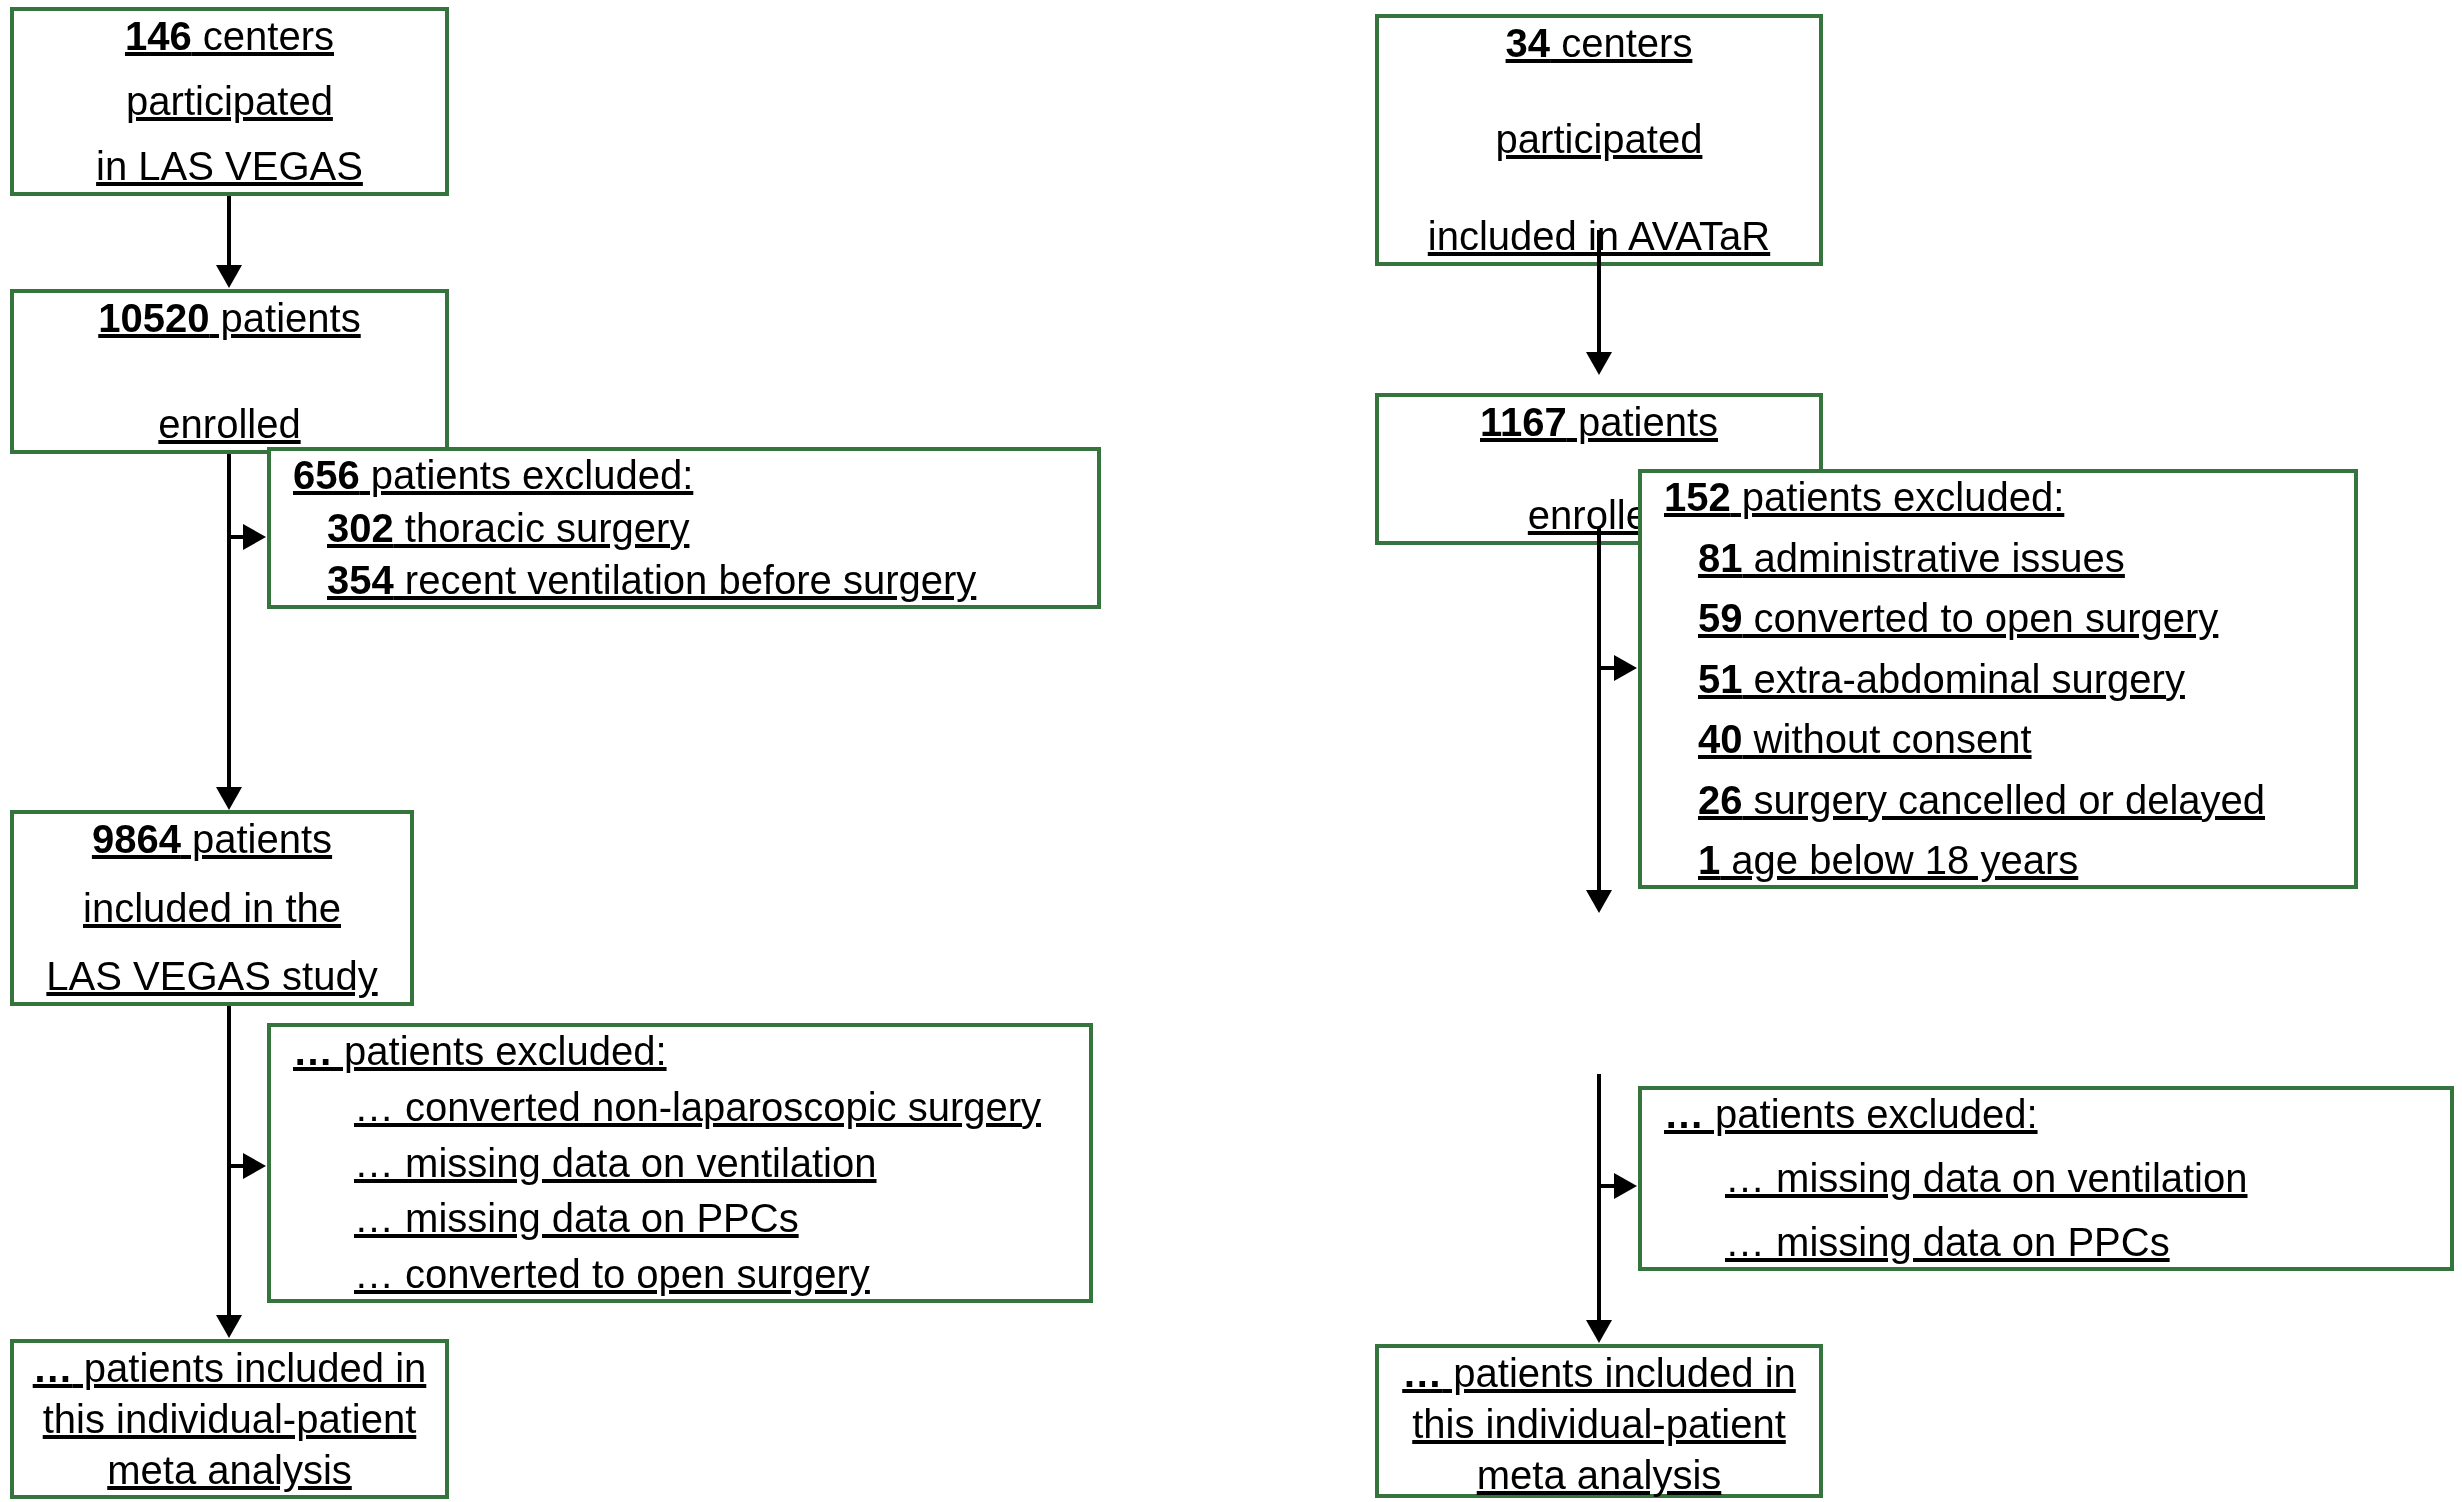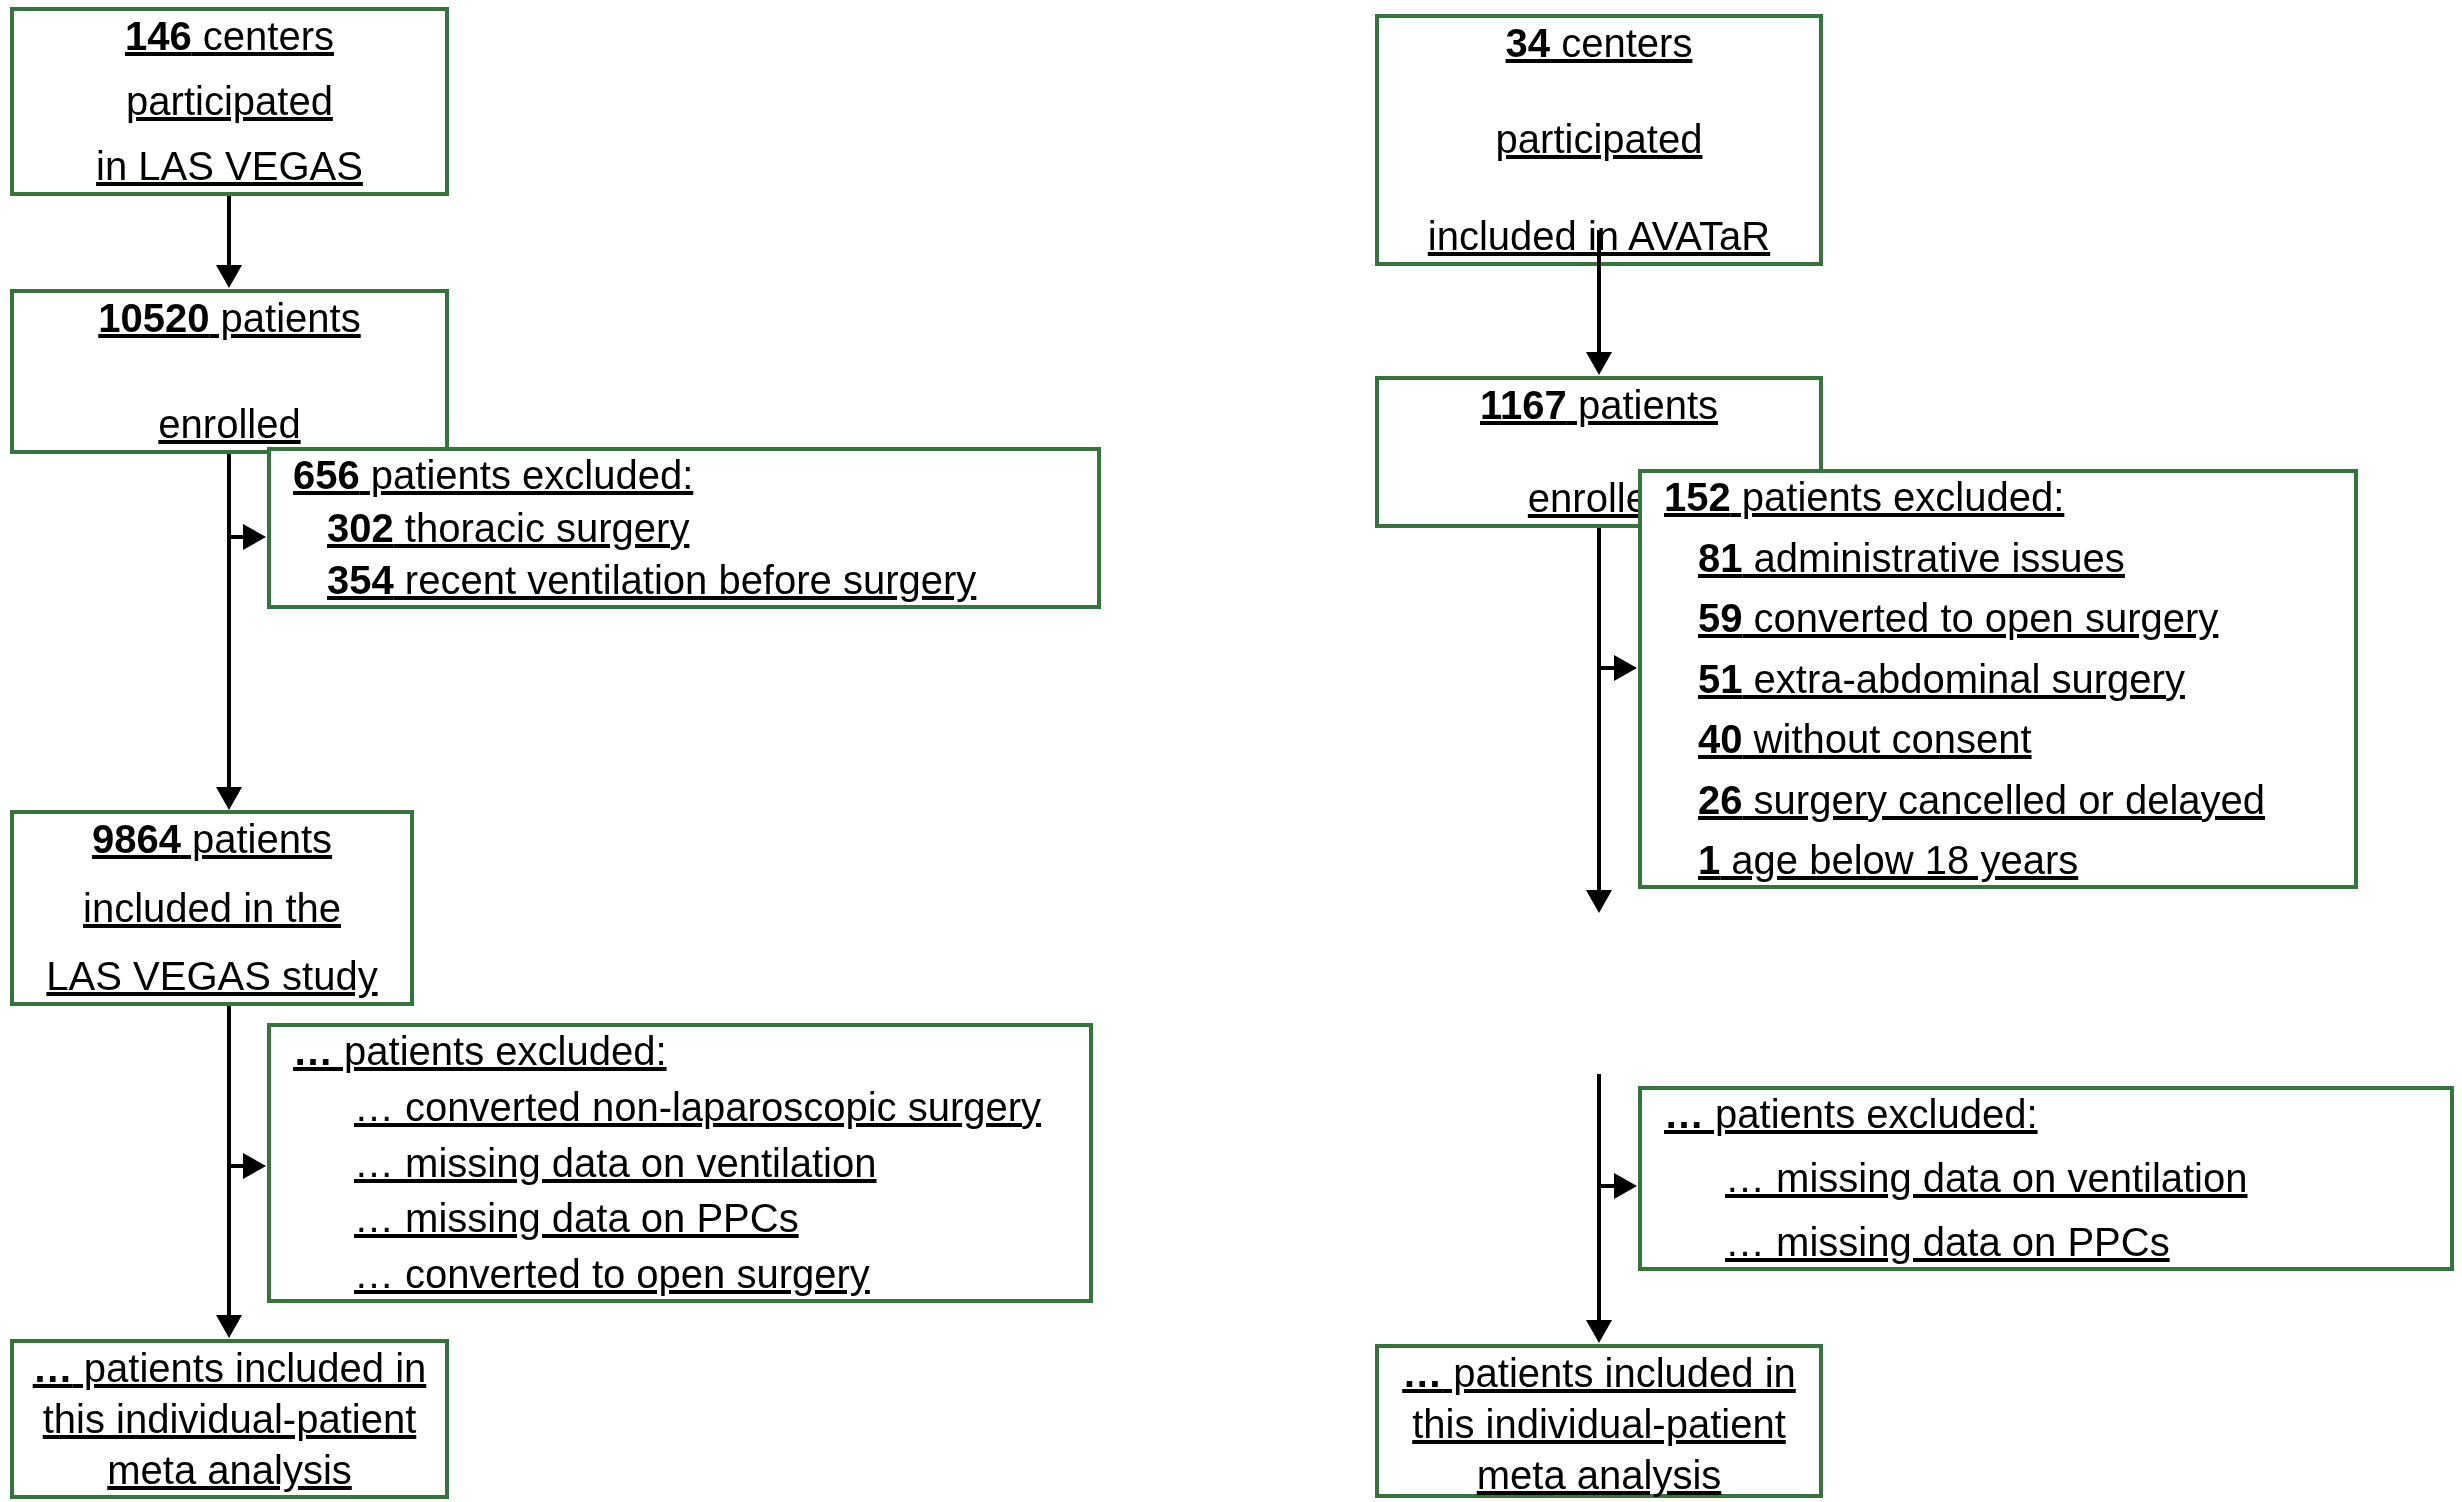--- a/index.html
+++ b/index.html
@@ -96,21 +96,21 @@
 
   <div class="box main" style="left:1375px;top:13.5px;width:448px;height:252px">
     <div class="line"><span class="b">34</span><span> centers</span></div>
     <div class="line"><span>participated</span></div>
     <div class="line"><span>included in AVATaR</span></div>
   </div>
 
   <div class="vline" style="left:1597px;top:230px;height:124px"></div>
   <div class="arr-down" style="left:1586px;top:352px"></div>
 
-  <div class="box main" style="left:1375px;top:376px;width:448px;height:152px">
+  <div class="box main" style="left:1375px;top:393px;width:448px;height:152px">
     <div class="line"><span class="b">1167</span><span> patients</span></div>
     <div class="line"><span>enrolled</span></div>
   </div>
 
   <div class="vline" style="left:1597px;top:528px;height:364px"></div>
   <div class="arr-down" style="left:1586px;top:890px"></div>
   <div class="hline" style="left:1597px;top:666px;width:18.6px"></div>
   <div class="arr-right" style="left:1614px;top:655px"></div>
 
   <div class="box excl" style="left:1638px;top:469px;width:720px;height:420px">

